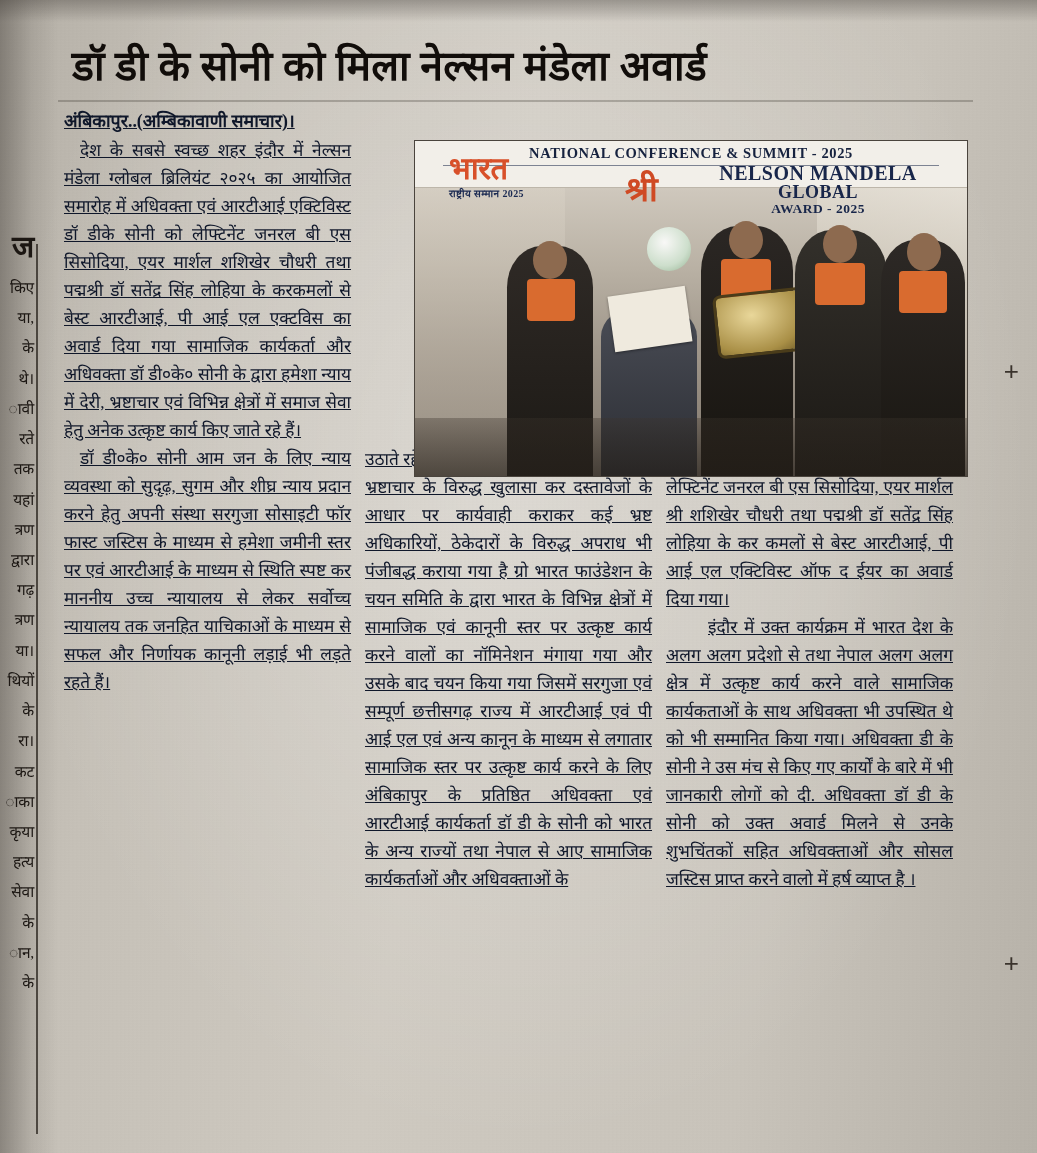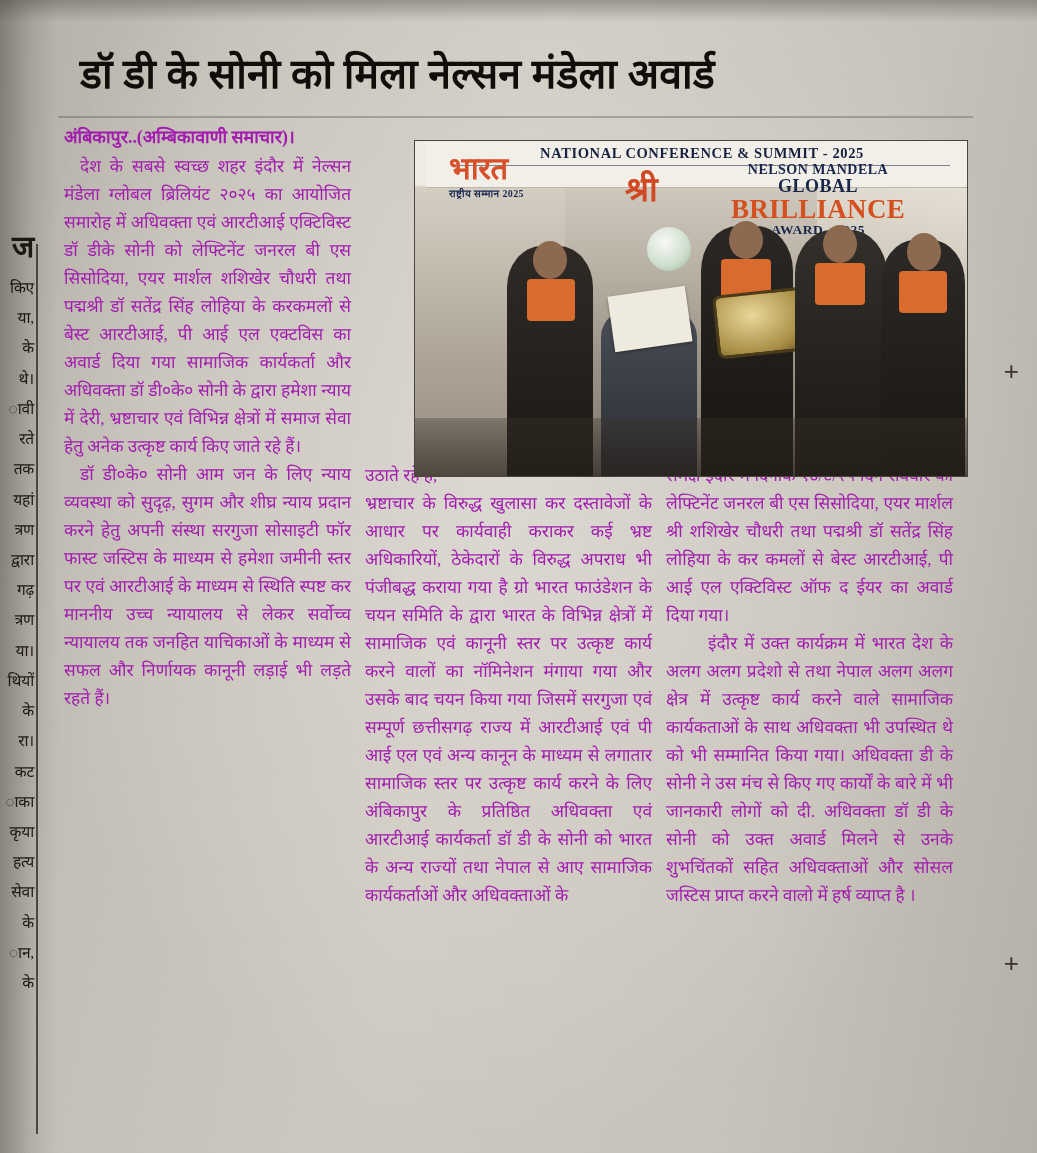--- a/index.html
+++ b/index.html
@@ -85,21 +85,21 @@
     opacity: .75;
   }
   #sheet {
     position: absolute;
     left: 58px;
     top: 22px;
     width: 915px;
     height: 1120px;
   }
   h1#headline {
-    margin: 12px;
+    margin: 4px;
     padding: 18px 0 6px 10px;
     font-size: 41px;
     line-height: 1.12;
     font-weight: bold;
     color: #110d0a;
     letter-spacing: .2px;
     white-space: nowrap;
   }
   #hr-under-headline {
     width: 100%;
@@ -108,25 +108,26 @@
     opacity: .25;
     margin-bottom: 6px;
   }
   #cols {
     display: flex;
     gap: 14px;
     padding: 0 6px;
   }
   .col {
     width: 287px;
-    color: #a21caf;
+    color: #0f172a;
     font-size: 17.3px;
     line-height: 1.62;
     text-align: justify;
     text-justify: inter-word;
+    text-decoration: underline;
   }
   .col p {
     margin: 0;
   }
   .dateline {
     font-weight: bold;
     font-size: 17.8px;
     line-height: 1.5;
     margin-bottom: 2px !important;
   }
@@ -146,21 +147,20 @@
     position: absolute;
     inset: 0;
     background:
       linear-gradient(180deg, #efece6 0%, #efece6 13%, #cfc8bd 14%, #b9b1a4 38%, #9f968a 62%, #8b8277 85%, #7d746a 100%);
   }
   #photo-banner {
     position: absolute;
     top: 0; left: 0; width: 100%; height: 46px;
     background: #f2efe9;
     border-bottom: 1px solid #bdb6aa;
-    margin-left: 11px;
   }
   #photo-banner .conf {
     position: absolute;
     top: 4px; left: 0; width: 100%;
     text-align: center;
     font-size: 14.5px;
     font-weight: bold;
     letter-spacing: .6px;
     color: #16223f;
     font-family: "Liberation Serif", serif;
@@ -200,21 +200,21 @@
     color: #cf4a24;
   }
   #award-title {
     position: absolute;
     top: 22px; right: 34px;
     width: 230px;
     text-align: center;
     color: #18264a;
     line-height: 1.02;
   }
-  #award-title .l1 { font-size: 14px; font-weight: bold; letter-spacing: .5px; }
+  #award-title .l1 { font-size: 20px; font-weight: bold; letter-spacing: .5px; }
   #award-title .l2 { font-size: 18px; font-weight: bold; letter-spacing: .5px; }
   #award-title .l3 { font-size: 27px; font-weight: bold; color: #d4511f; letter-spacing: .3px; }
   #award-title .l4 { font-size: 13.5px; font-weight: bold; letter-spacing: .5px; }
   
   .person {
     position: absolute;
     bottom: 0;
     border-radius: 40% 40% 0 0 / 18% 18% 0 0;
   }
   .head {
@@ -351,21 +351,20 @@
 
         <div id="bharat-shri">
           <div class="bs-main">भारत</div>
           <div class="bs-sub">राष्ट्रीय सम्मान 2025</div>
         </div>
         <div id="shri-word">श्री</div>
 
         <div id="award-title">
           <div class="l1">NELSON MANDELA</div>
           <div class="l2">GLOBAL</div>
-          <div class="l3">BRILLIANCE</div>
           <div class="l4">AWARD - 2025</div>
         </div>
 
         <div id="logo-circle"></div>
 
         <div class="person" style="left: 92px; width: 86px; height: 230px; background: linear-gradient(180deg,#2f2a26,#1c1915);"></div>
         <div class="head" style="left: 118px; top: 100px; width: 34px; height: 38px;"></div>
         <div class="sash" style="left: 112px; top: 138px; width: 48px; height: 42px;"></div>
 
         <div class="person" style="left: 186px; width: 96px; height: 170px; background: linear-gradient(180deg,#4a4d56,#2b2d33);"></div>

